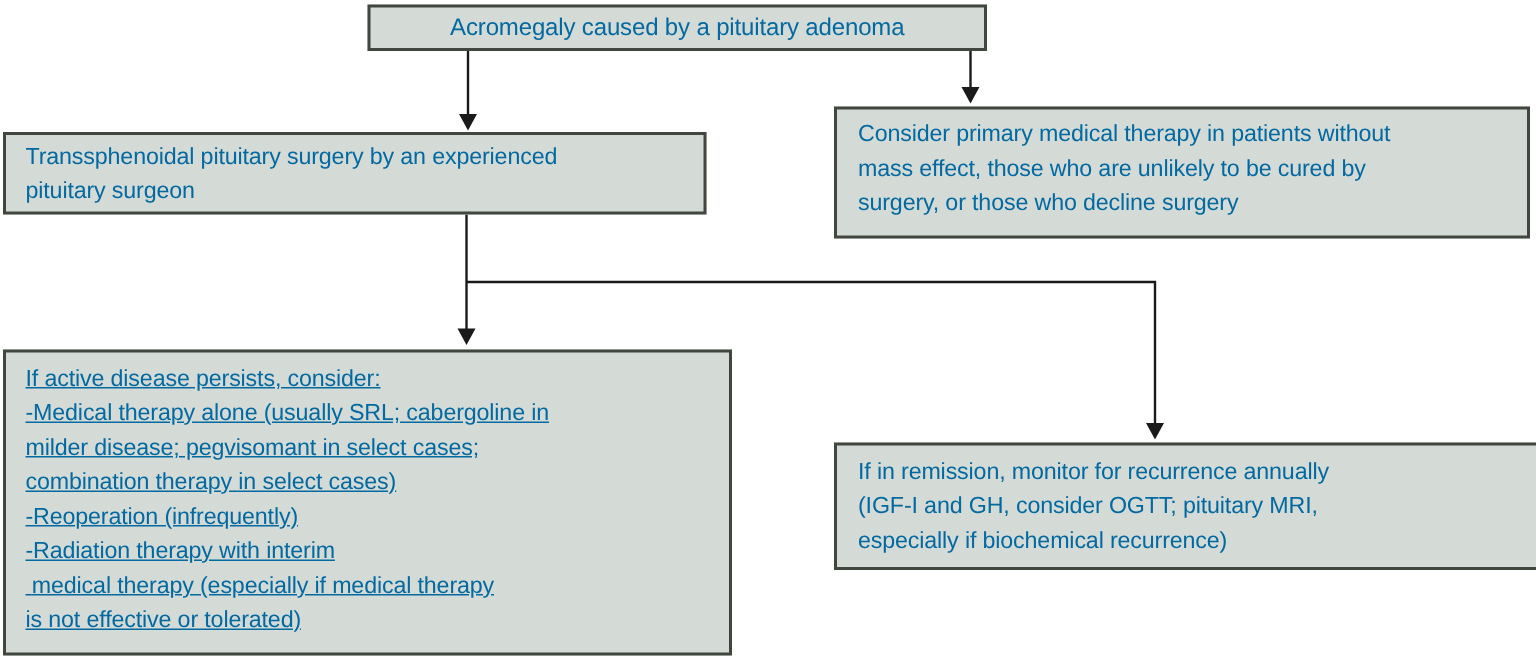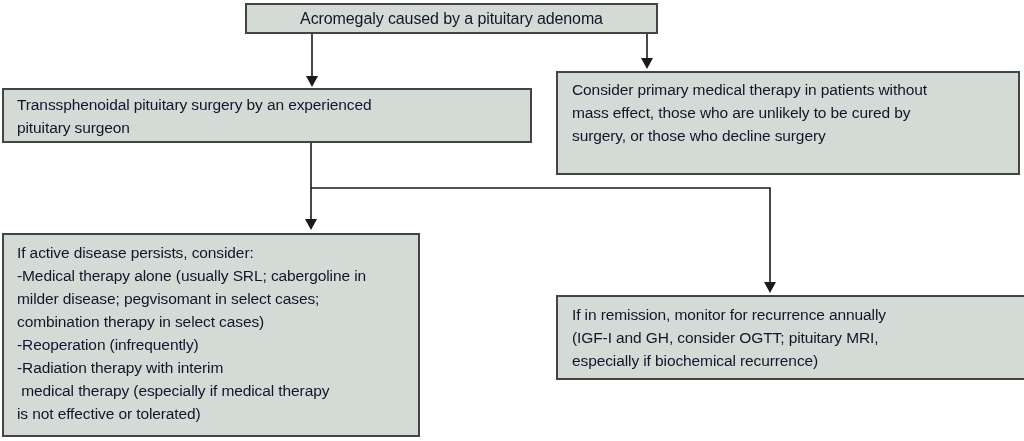--- a/index.html
+++ b/index.html
@@ -21,45 +21,46 @@
     top: 0;
     width: 1024px;
     height: 441px;
     pointer-events: none;
   }
   .node {
     position: absolute;
     box-sizing: border-box;
     background: #d4dad5;
     border: 2px solid #41463f;
-    color: #0f172a;
+    color: #0369a1;
     font-size: 15.5px;
     line-height: 23px;
     letter-spacing: -0.1px;
   }
   .node .txt {
     white-space: pre-wrap;
     display: block;
   }
   .node-start {
     left: 245px; top: 3px; width: 413px; height: 31px;
     display: flex; align-items: center; justify-content: center;
     font-size: 16px;
   }
   .node-surgery {
-    left: 2px; top: 88px; width: 530px; height: 55px;
+    left: 2px; top: 88px; width: 469px; height: 55px;
     padding: 3px 10px 0 13px;
   }
   .node-primary {
-    left: 556px; top: 71px; width: 464px; height: 104px;
+    left: 556px; top: 71px; width: 464px; height: 88px;
     padding: 5px 8px 0 14px;
   }
   .node-active {
-    left: 2px; top: 233px; width: 418px; height: 204px;
+    left: 2px; top: 233px; width: 486px; height: 204px;
     padding: 6px 10px 0 13px;
+    text-decoration: underline;
   }
   .node-remission {
     left: 556px; top: 295px; width: 495px; height: 85px;
     padding: 6px 8px 0 14px;
   }
 </style>
 </head>
 <body>
 
 <div class="canvas">

